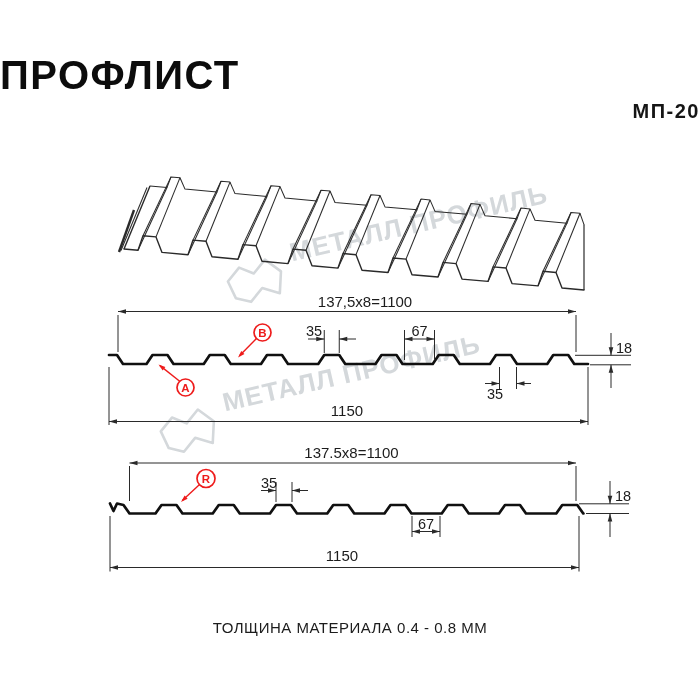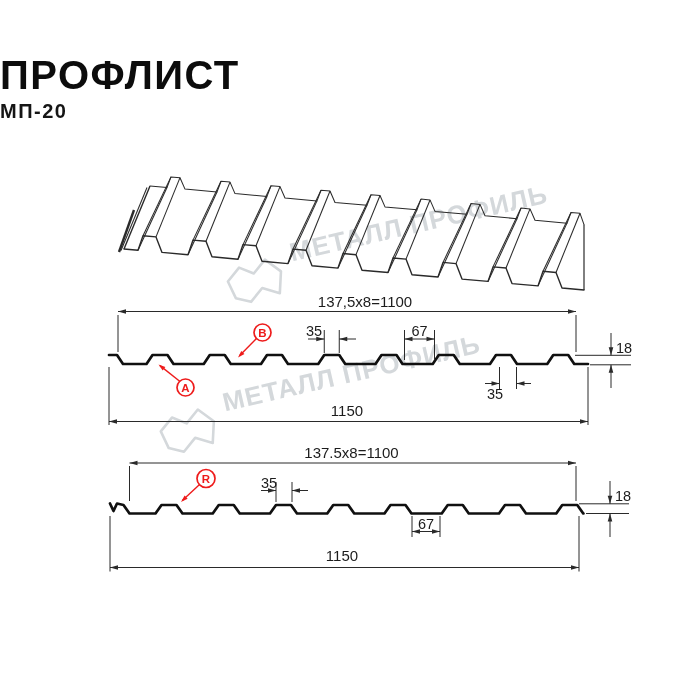--- a/index.html
+++ b/index.html
@@ -1,20 +1,20 @@
 <!DOCTYPE html>
 <html><head>
 <meta charset="utf-8">
 <style>
   html,body{margin:0;padding:0;background:#fff;}
   #canvas{position:relative;width:700px;height:700px;background:#ffffff;overflow:hidden;
           font-family:"Liberation Sans",sans-serif;}
   .title{position:absolute;top:53px;left:0;width:700px;text-align:left;
          font-size:40px;font-weight:bold;letter-spacing:1.5px;color:#0c0c0c;}
-  .subtitle{position:absolute;top:100px;left:0;width:700px;text-align:left;
+  .subtitle{position:absolute;top:100px;left:0;width:700px;text-align:right;
          font-size:20px;font-weight:600;letter-spacing:1.5px;color:#151515;}
   .caption{position:absolute;top:619px;left:0;width:700px;text-align:center;
          font-size:15px;font-weight:400;letter-spacing:.5px;color:#1c1c1c;}
   .wm{position:absolute;display:flex;align-items:flex-start;pointer-events:none;
       transform:rotate(-13deg);transform-origin:0 0;}
   .wm .wm-text{font-size:26px;font-weight:bold;letter-spacing:1px;color:#d4d8db;
       white-space:nowrap;margin-left:10px;}
   .wm .wm-logo{flex:0 0 auto;}
   #wm1{left:218px;top:252px;}
   #wm1 .wm-text{margin-top:2px;}
@@ -178,13 +178,14 @@
       <text class="dim-big" x="342" y="560.5" text-anchor="middle">1150</text>
     </g>
 
     <g>
       <text class="redletter" fill="#ee1b1b" x="262.5" y="336.5" text-anchor="middle">B</text>
       <text class="redletter" fill="#ee1b1b" x="185.5" y="391.5" text-anchor="middle">A</text>
       <text class="redletter" fill="#ee1b1b" x="206" y="482.8" text-anchor="middle">R</text>
     </g>
   </svg>
 
+  <div class="caption">ТОЛЩИНА МАТЕРИАЛА 0.4 - 0.8 ММ</div>
 </div>
 
 </body></html>

